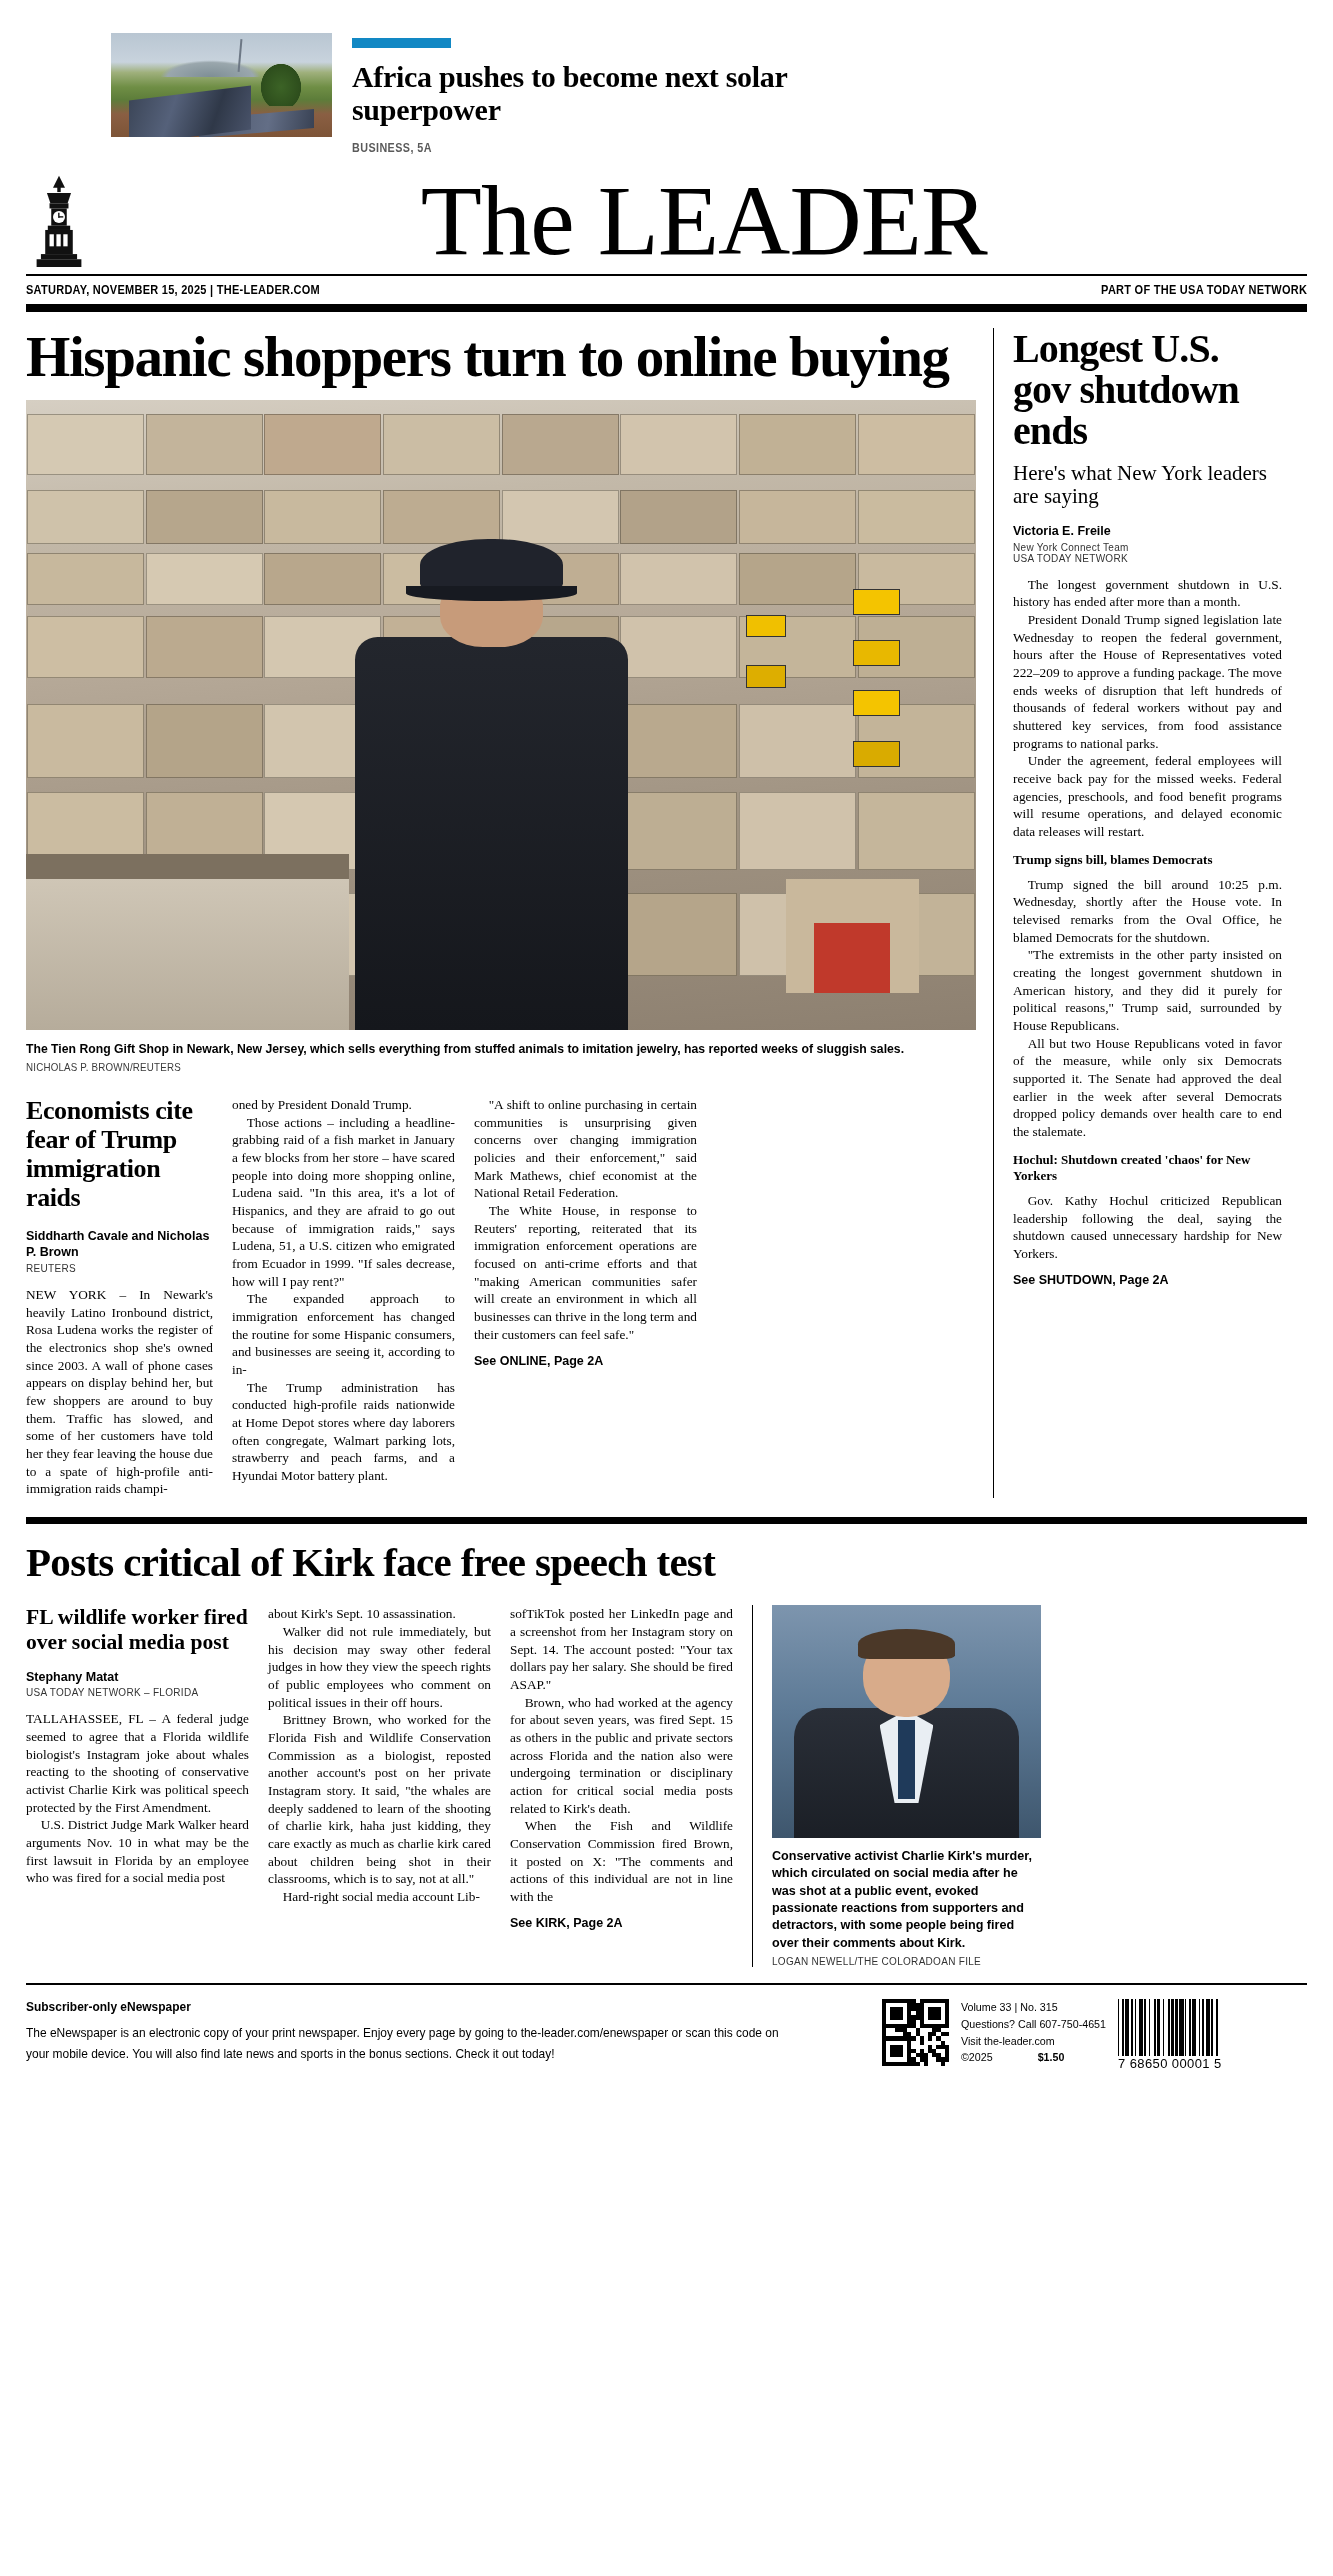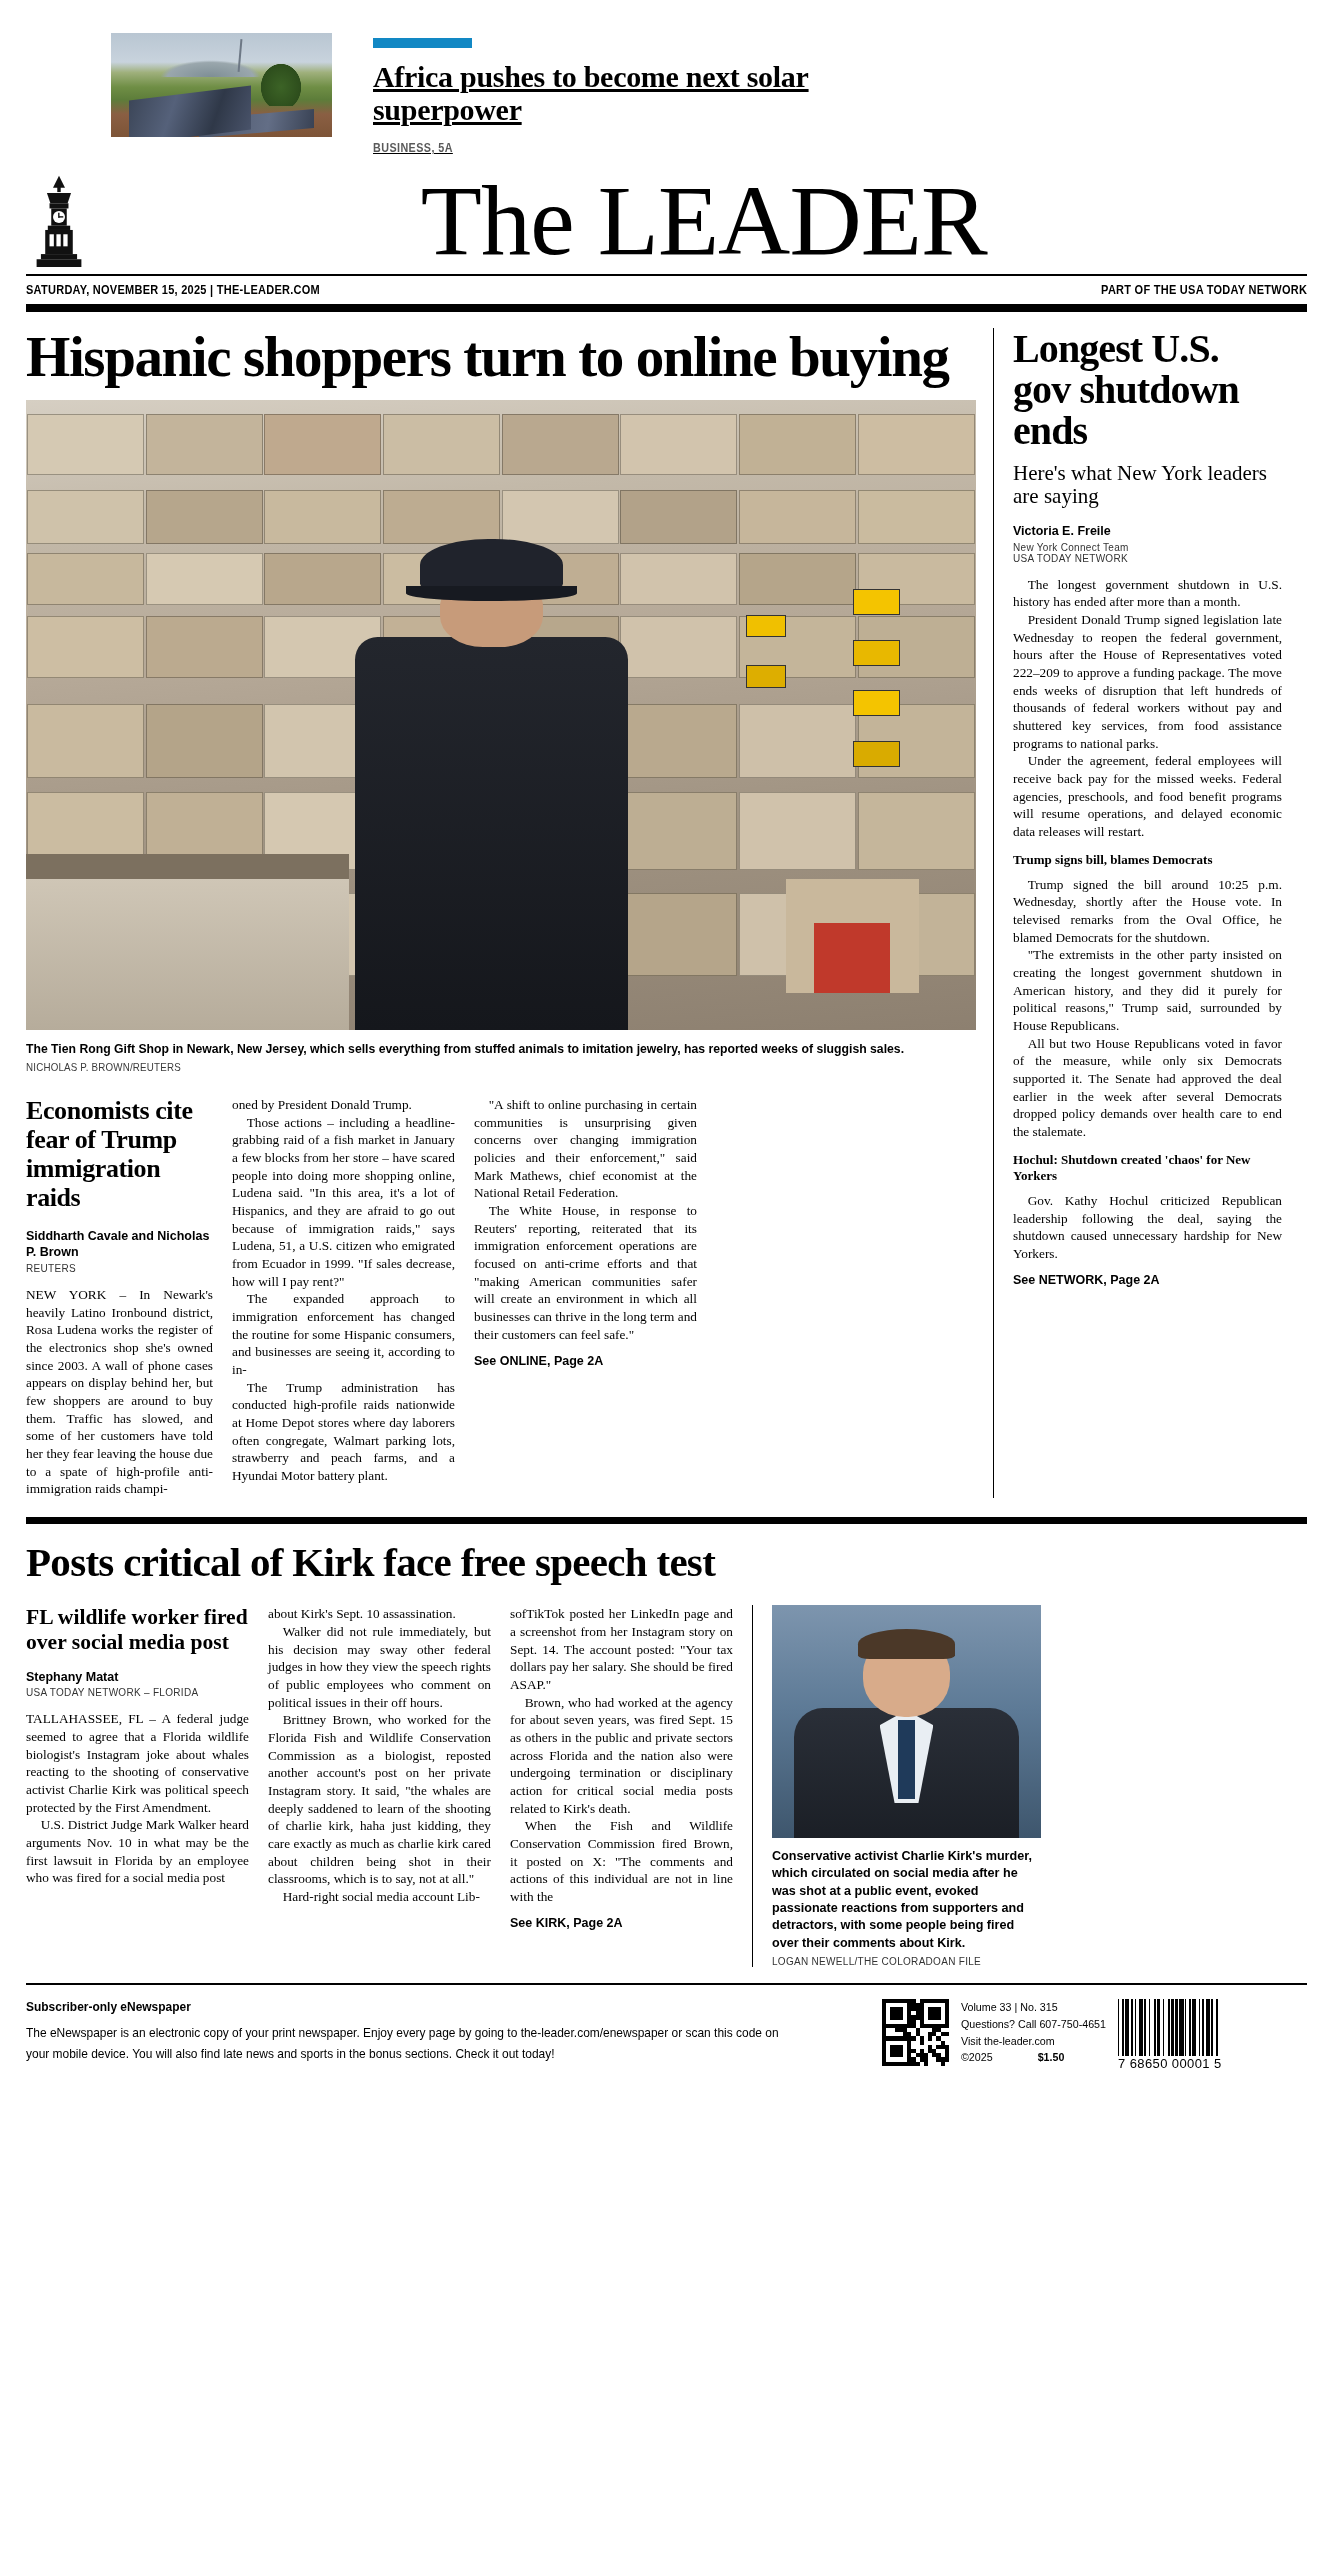--- a/index.html
+++ b/index.html
@@ -36,21 +36,21 @@
     background: radial-gradient(ellipse at 50% 55%, #3c6326 0%, #2d4d1c 70%, rgba(45,77,28,0) 72%);
   }
   .teaser-photo .hill {
     position: absolute; left: 22%; top: 26%; width: 46%; height: 16%;
     background: radial-gradient(ellipse at 50% 100%, #7e8e95 0%, #9aa7ad 60%, rgba(154,167,173,0) 70%);
   }
   .teaser-photo .pole {
     position: absolute; left: 58%; top: 6%; width: 1.7px; height: 32%;
     background: #6d7885; transform: rotate(5deg);
   }
-  .teaser-text { margin-left: 41px; padding-top: 5.2px; text-decoration: underline; }
+  .teaser-text { margin-left: 20px; padding-top: 5.2px; }
   .teaser-rule { width: 99px; height: 9.5px; background: #1288c4; margin-bottom: 12px; }
   .teaser-hed {
     font-family: "Liberation Serif", serif; font-weight: bold;
     font-size: 30px; line-height: 1.12; letter-spacing: -0.3px; max-width: 467px;
   }
   .teaser-kicker {
     margin-top: 14px; font-family: "Liberation Sans", sans-serif;
     font-weight: bold; font-size: 12.5px; letter-spacing: 0.5px; color: #5a5a5a;
     transform: scaleX(0.86); transform-origin: left center;
   }
@@ -378,21 +378,21 @@
       <div class="subhead">Trump signs bill, blames Democrats</div>
       <div class="bodytext">
         <p>Trump signed the bill around 10:25 p.m. Wednesday, shortly after the House vote. In televised remarks from the Oval Office, he blamed Democrats for the shutdown.</p>
         <p>"The extremists in the other party insisted on creating the longest government shutdown in American history, and they did it purely for political reasons," Trump said, surrounded by House Republicans.</p>
         <p>All but two House Republicans voted in favor of the measure, while only six Democrats supported it. The Senate had approved the deal earlier in the week after several Democrats dropped policy demands over health care to end the stalemate.</p>
       </div>
       <div class="subhead">Hochul: Shutdown created 'chaos' for New Yorkers</div>
       <div class="bodytext">
         <p>Gov. Kathy Hochul criticized Republican leadership following the deal, saying the shutdown caused unnecessary hardship for New Yorkers.</p>
       </div>
-      <div class="jump">See NETWORK, Page 2A</div>
+      <div class="jump">See SHUTDOWN, Page 2A</div>
     </div>
   </div>
 
   <div class="divider-thick"></div>
 
   <div class="bottom">
     <div class="b-hed">Posts critical of Kirk face free speech test</div>
     <div class="b-grid">
       <div class="b-col">
         <div class="b-sub">FL wildlife worker fired over social media post</div>

